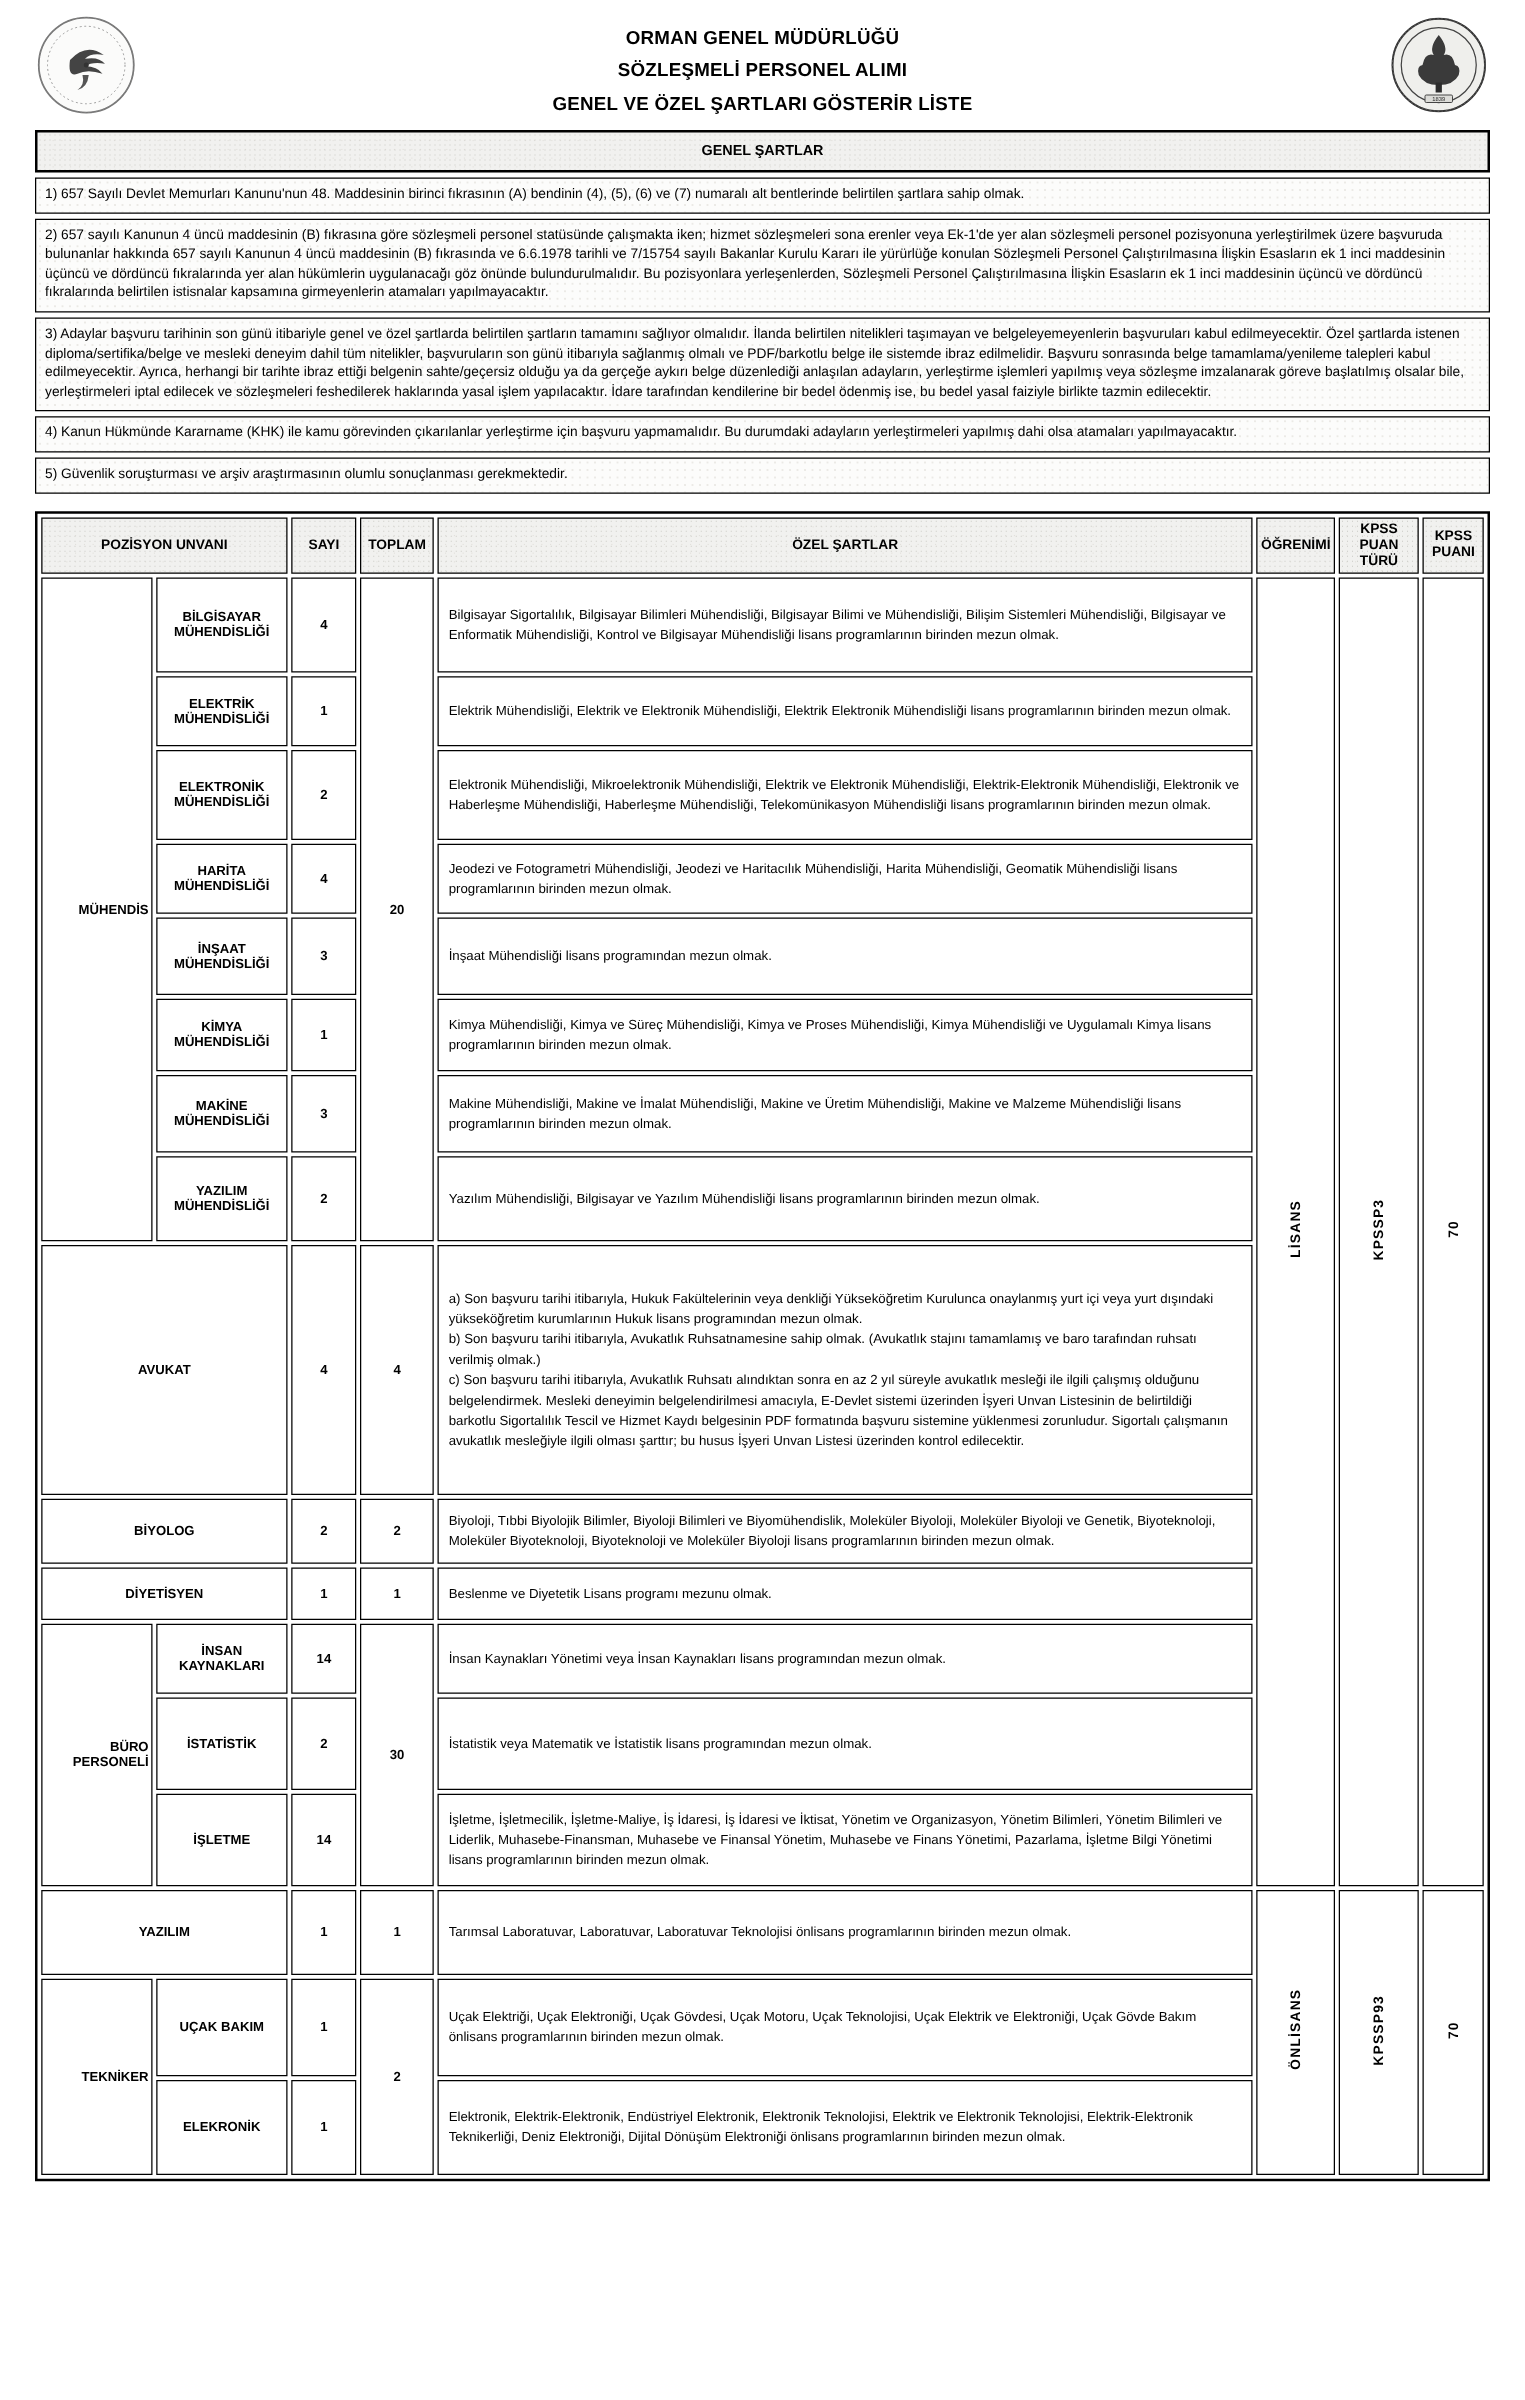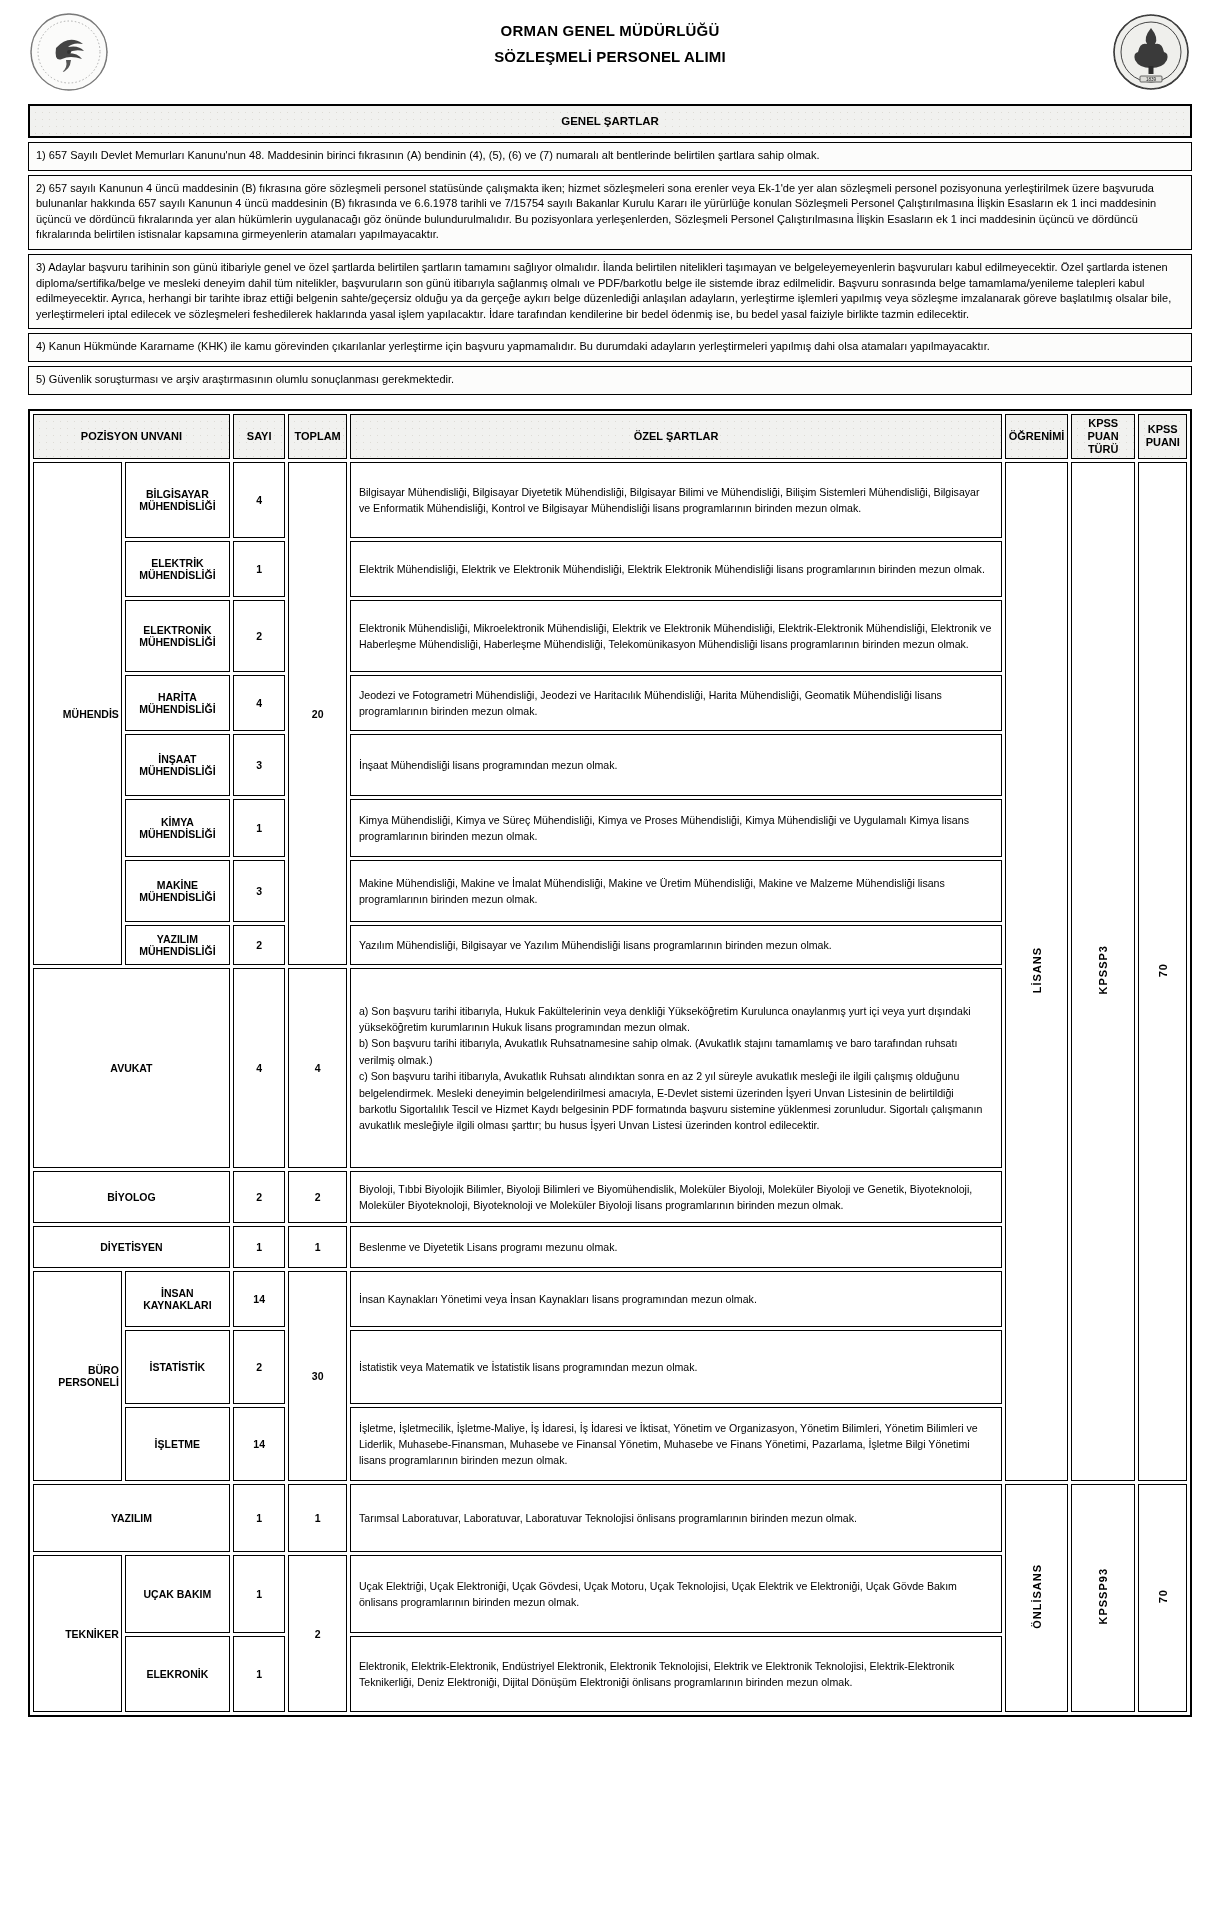--- a/index.html
+++ b/index.html
@@ -71,20 +71,21 @@
       <circle cx="41" cy="44" r="31" fill="none" stroke="#999" stroke-width="0.8" stroke-dasharray="1.5 2.2"></circle>
       <circle cx="41" cy="44" r="38" fill="none" stroke="#888" stroke-width="0.7" stroke-dasharray="1 2"></circle>
       <path d="M28 40 q13 -14 27 -4 q-10 -2 -15 3 q11 -2 16 4 q-10 -2 -16 2 q10 0 14 6 q-12 -4 -20 0 q-8 3 -6 -11z" fill="#444"></path>
       <path d="M38 52 q2 8 -4 12 q8 -2 9 -12z" fill="#555"></path>
       <circle cx="41" cy="44" r="2" fill="#333"></circle>
     </svg>
 
     <div class="titles">
       <div>ORMAN GENEL MÜDÜRLÜĞÜ</div>
       <div>SÖZLEŞMELİ PERSONEL ALIMI</div>
+      <div>GENEL VE ÖZEL ŞARTLARI GÖSTERİR LİSTE</div>
     </div>
 
     <svg class="logo" width="82" height="88" viewBox="0 0 82 88">
       <circle cx="41" cy="44" r="37" fill="#efefec" stroke="#333" stroke-width="1.6"></circle>
       <circle cx="41" cy="44" r="30" fill="none" stroke="#444" stroke-width="1"></circle>
       <circle cx="41" cy="44" r="37" fill="none" stroke="#555" stroke-width="1" stroke-dasharray="1.4 1.8"></circle>
       <path d="M41 20 q-8 10 -4 16 q-7 -2 -9 8 q-5 1 -3 8 q4 8 16 8 q12 0 16 -8 q2 -7 -3 -8 q-2 -10 -9 -8 q4 -6 -4 -16z" fill="#3a3a3a"></path>
       <rect x="38.5" y="58" width="5" height="8" fill="#2c2c2c"></rect>
       <rect x="30" y="68" width="22" height="6" rx="1" fill="#dcdcd8" stroke="#444" stroke-width="0.8"></rect>
       <text x="41" y="72.8" font-size="4.6" text-anchor="middle" fill="#222" font-family="Liberation Sans, sans-serif">1839</text>
@@ -124,21 +125,21 @@
             <th class="hcell speck">KPSS PUAN TÜRÜ</th>
             <th class="hcell speck">KPSS PUANI</th>
           </tr>
         </thead>
       <tbody id="pos-tbody">
           <tr style="height: 76px;">
             <td class="group-cell" rowspan="8">MÜHENDİS</td>
             <td class="name-cell">BİLGİSAYAR MÜHENDİSLİĞİ</td>
             <td class="num-cell">4</td>
             <td class="num-cell" rowspan="8">20</td>
-            <td class="ozel-cell">Bilgisayar Mühendisliği, Bilgisayar Diyetetik Mühendisliği, Bilgisayar Bilimi ve Mühendisliği, Bilişim Sistemleri Mühendisliği, Bilgisayar ve Enformatik Mühendisliği, Kontrol ve Bilgisayar Mühendisliği lisans programlarının birinden mezun olmak.</td>
+            <td class="ozel-cell">Bilgisayar Sigortalılık, Bilgisayar Bilimleri Mühendisliği, Bilgisayar Bilimi ve Mühendisliği, Bilişim Sistemleri Mühendisliği, Bilgisayar ve Enformatik Mühendisliği, Kontrol ve Bilgisayar Mühendisliği lisans programlarının birinden mezun olmak.</td>
             <td class="vert-cell" rowspan="14"><span class="vtext">LİSANS</span></td>
             <td class="vert-cell" rowspan="14"><span class="vtext">KPSSP3</span></td>
             <td class="vert-cell" rowspan="14"><span class="vtext">70</span></td>
           </tr>
           <tr style="height: 56px;">
             <td class="name-cell">ELEKTRİK MÜHENDİSLİĞİ</td>
             <td class="num-cell">1</td>
             <td class="ozel-cell">Elektrik Mühendisliği, Elektrik ve Elektronik Mühendisliği, Elektrik  Elektronik Mühendisliği lisans programlarının birinden mezun olmak.</td>
           </tr>
           <tr style="height: 72px;">
@@ -159,21 +160,21 @@
           <tr style="height: 58px;">
             <td class="name-cell">KİMYA MÜHENDİSLİĞİ</td>
             <td class="num-cell">1</td>
             <td class="ozel-cell">Kimya Mühendisliği, Kimya ve Süreç Mühendisliği, Kimya ve Proses Mühendisliği, Kimya Mühendisliği ve Uygulamalı Kimya lisans programlarının birinden mezun olmak.</td>
           </tr>
           <tr style="height: 62px;">
             <td class="name-cell">MAKİNE MÜHENDİSLİĞİ</td>
             <td class="num-cell">3</td>
             <td class="ozel-cell">Makine Mühendisliği, Makine ve İmalat Mühendisliği, Makine ve Üretim Mühendisliği, Makine ve Malzeme Mühendisliği lisans programlarının birinden mezun olmak.</td>
           </tr>
-          <tr style="height: 40px;">
+          <tr style="height: 68px;">
             <td class="name-cell">YAZILIM MÜHENDİSLİĞİ</td>
             <td class="num-cell">2</td>
             <td class="ozel-cell">Yazılım Mühendisliği, Bilgisayar ve Yazılım Mühendisliği lisans programlarının birinden mezun olmak.</td>
           </tr>
           <tr style="height: 200px;">
             <td class="name-cell" colspan="2">AVUKAT</td>
             <td class="num-cell">4</td>
             <td class="num-cell">4</td>
             <td class="ozel-cell">a) Son başvuru tarihi itibarıyla, Hukuk Fakültelerinin veya denkliği Yükseköğretim Kurulunca onaylanmış yurt içi veya yurt dışındaki yükseköğretim kurumlarının Hukuk lisans programından mezun olmak.
 b) Son başvuru tarihi itibarıyla, Avukatlık Ruhsatnamesine sahip olmak. (Avukatlık stajını tamamlamış ve baro tarafından ruhsatı verilmiş olmak.)

